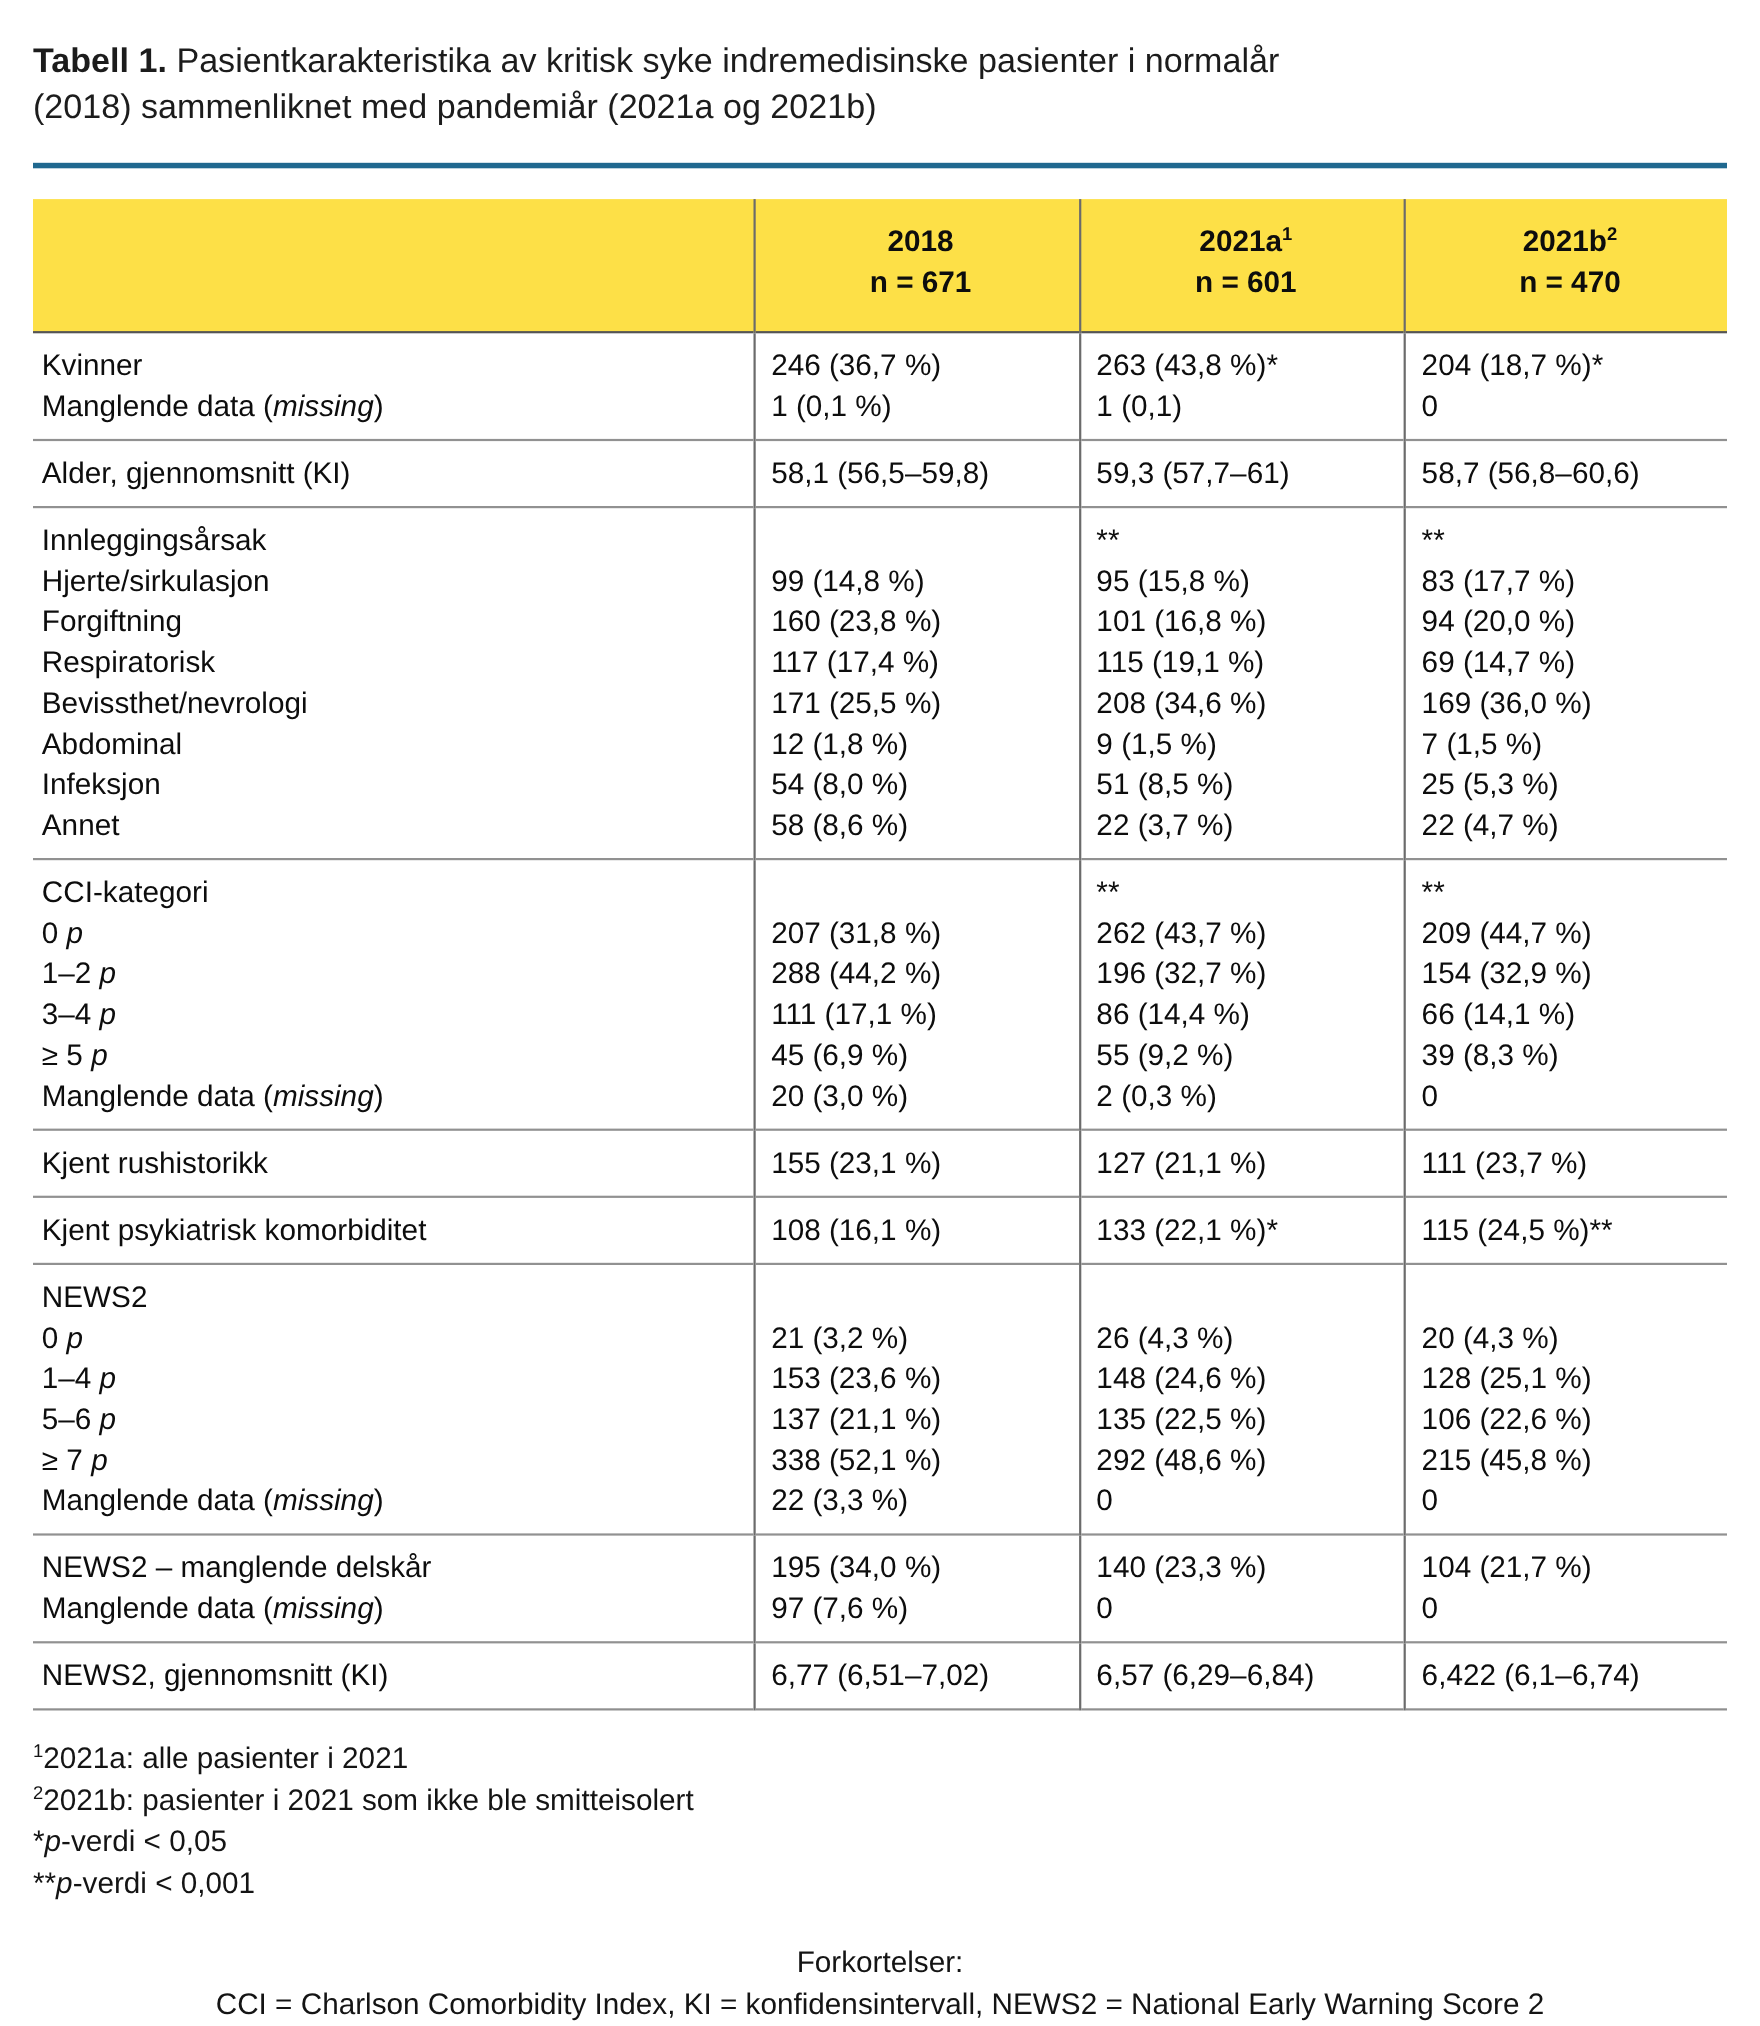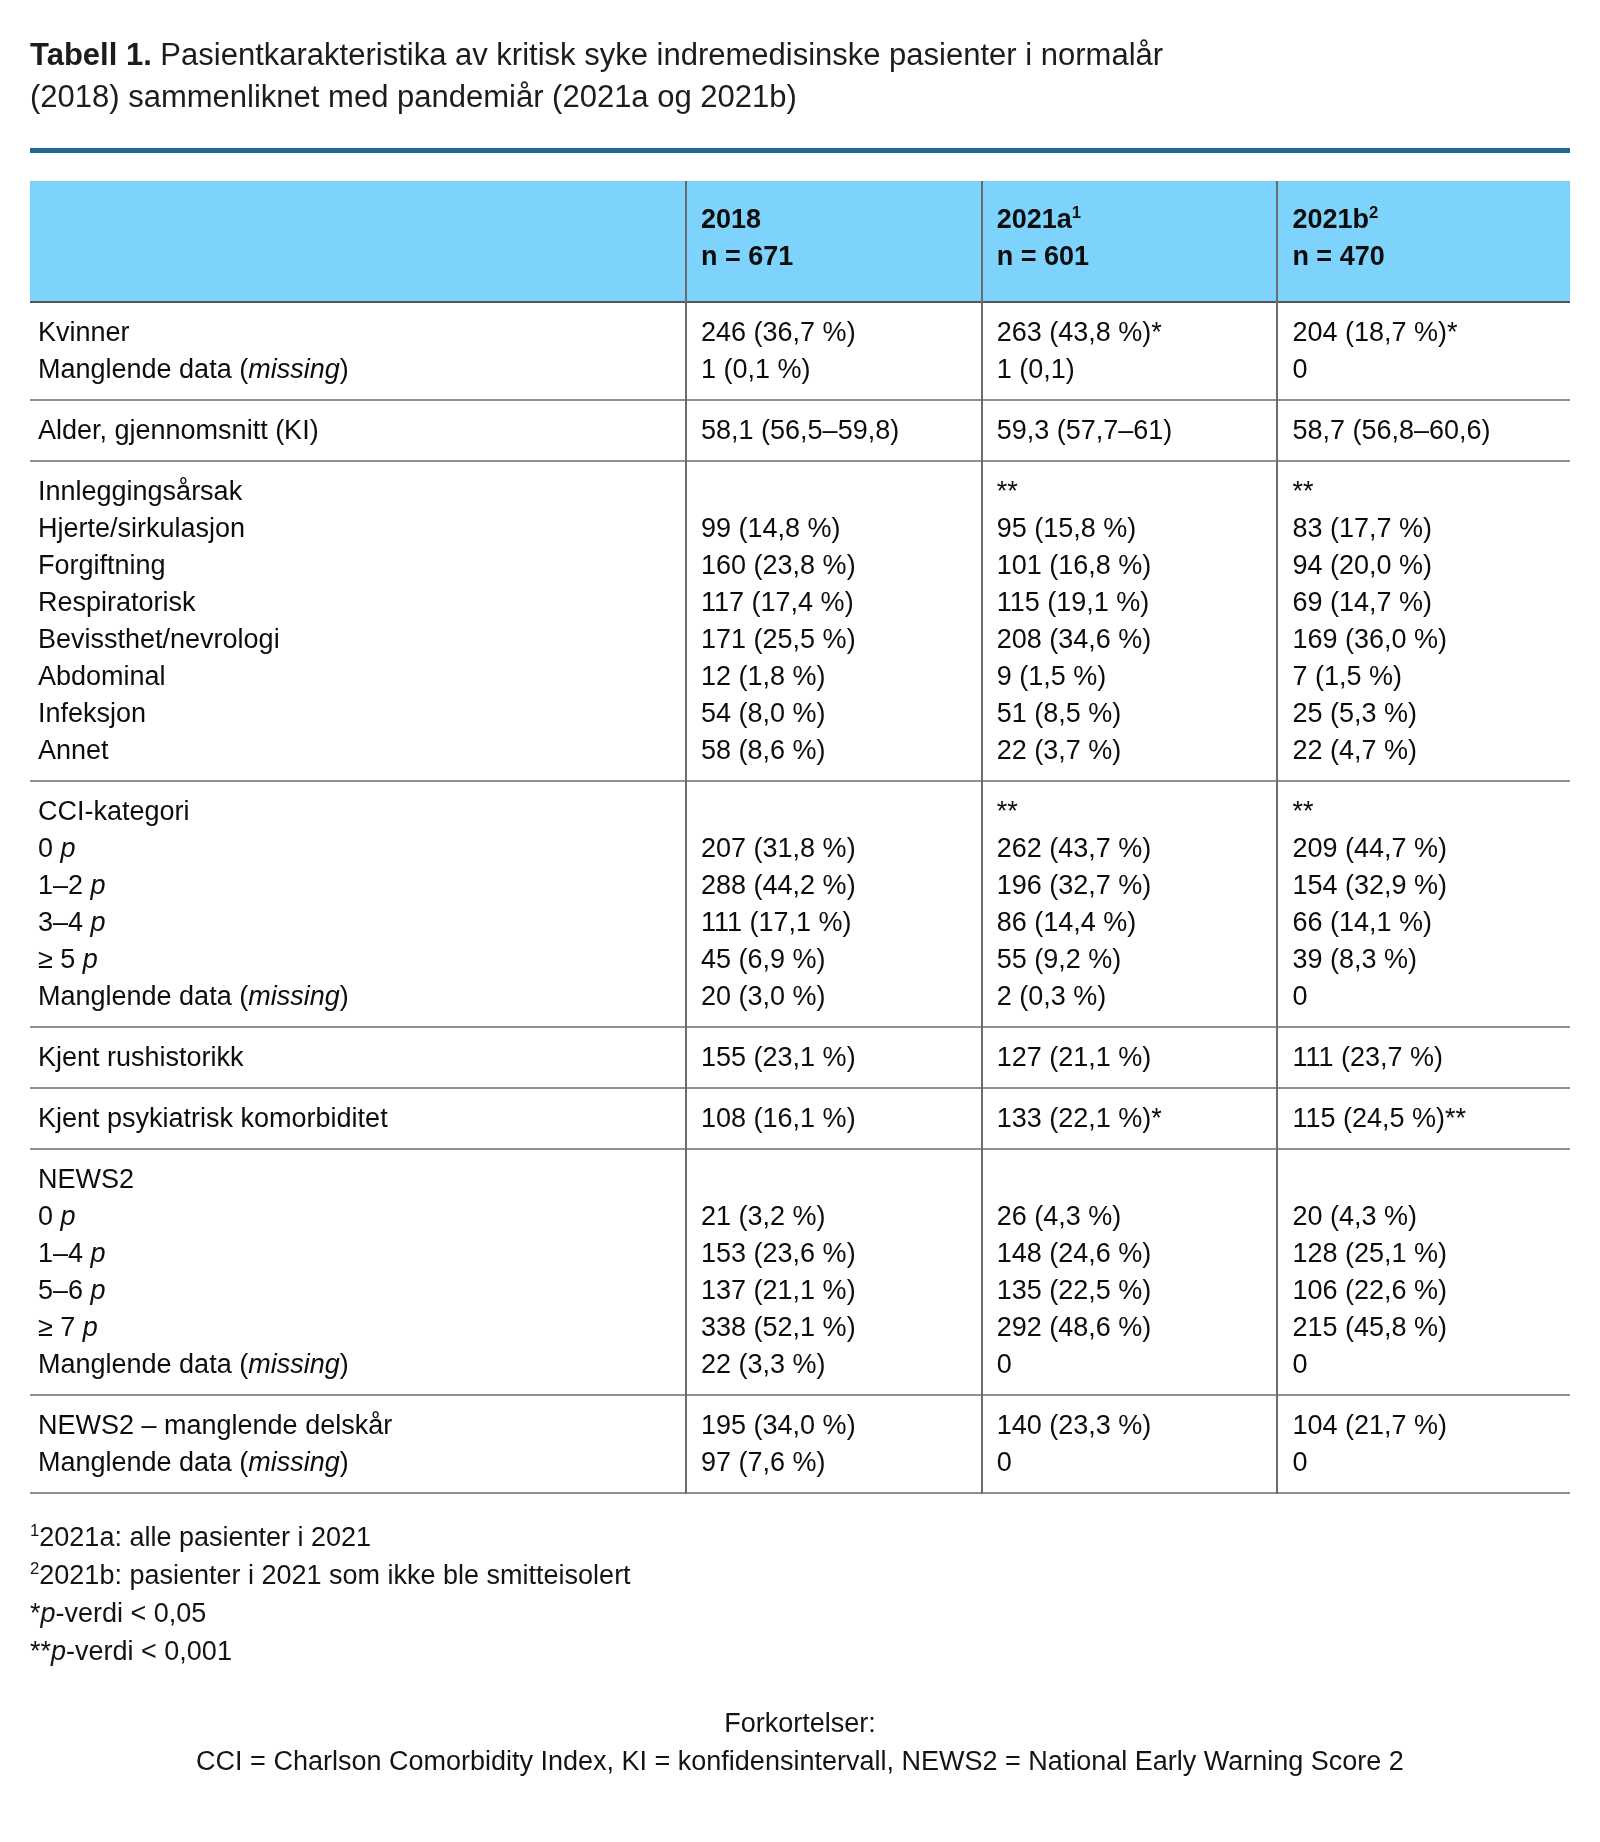--- a/index.html
+++ b/index.html
@@ -52,24 +52,25 @@
     vertical-align: top;
     text-align: left;
     padding: 11px 8px 11px 14px;
     border-left: 2px solid #6b6b6b;
   }
   .char-table th:first-child, .char-table td:first-child {
     border-left: none;
     padding-left: 8px;
   }
   .char-table thead th {
-    background: #7dd3fc;
+    background: #fde047;
     font-weight: 700;
     padding-top: 20px;
     padding-bottom: 26px;
+    text-align: center;
   }
   .char-table tbody tr {
     border-top: 2px solid #919191;
   }
   .char-table tbody tr:first-child {
     border-top: 2px solid #555555;
   }
   .line { min-height: 37px; }
   .hline { font-weight: 700; }
   sup { font-size: 62%; line-height: 0; }
@@ -304,20 +305,34 @@
           </td>
           <td>
             <div class="line">140 (23,3 %)</div>
             <div class="line">0</div>
           </td>
           <td>
             <div class="line">104 (21,7 %)</div>
             <div class="line">0</div>
           </td>
         </tr>
+        <tr>
+          <td>
+            <div class="line">NEWS2, gjennomsnitt (KI)</div>
+          </td>
+          <td>
+            <div class="line">6,77 (6,51–7,02)</div>
+          </td>
+          <td>
+            <div class="line">6,57 (6,29–6,84)</div>
+          </td>
+          <td>
+            <div class="line">6,422 (6,1–6,74)</div>
+          </td>
+        </tr>
       </tbody>
   </table>
 
   <div class="footnotes">
       <div><sup>1</sup>2021a: alle pasienter i 2021</div>
       <div><sup>2</sup>2021b: pasienter i 2021 som ikke ble smitteisolert</div>
       <div>*<i>p</i>-verdi &lt; 0,05</div>
       <div>**<i>p</i>-verdi &lt; 0,001</div>
     </div>
 

